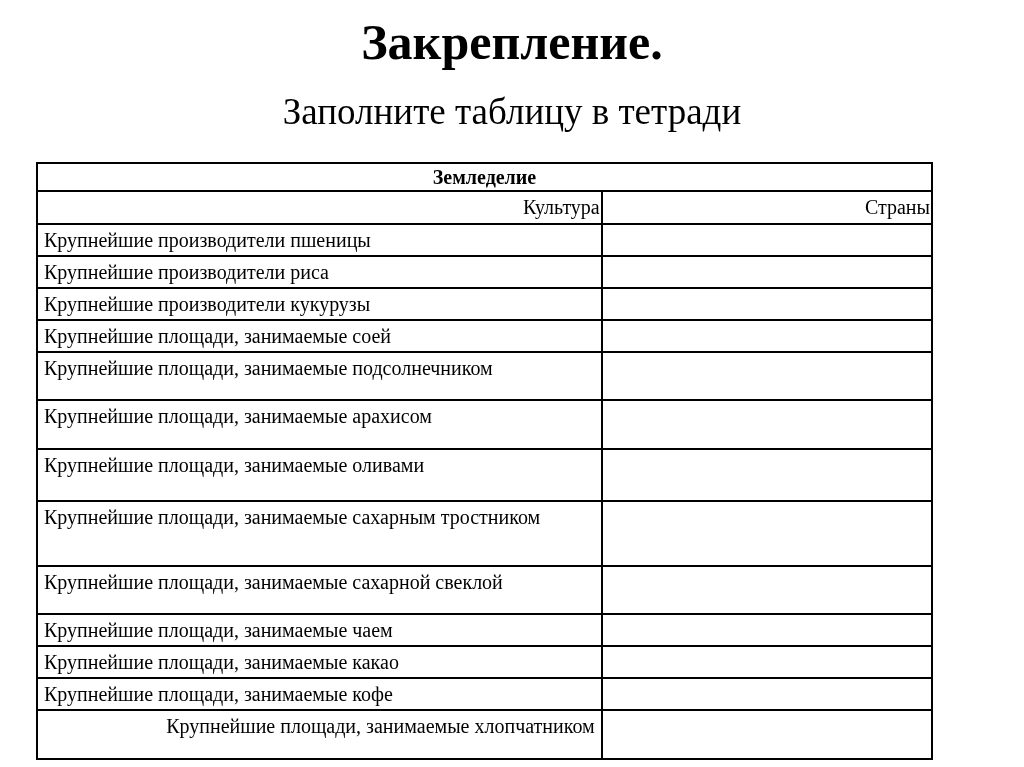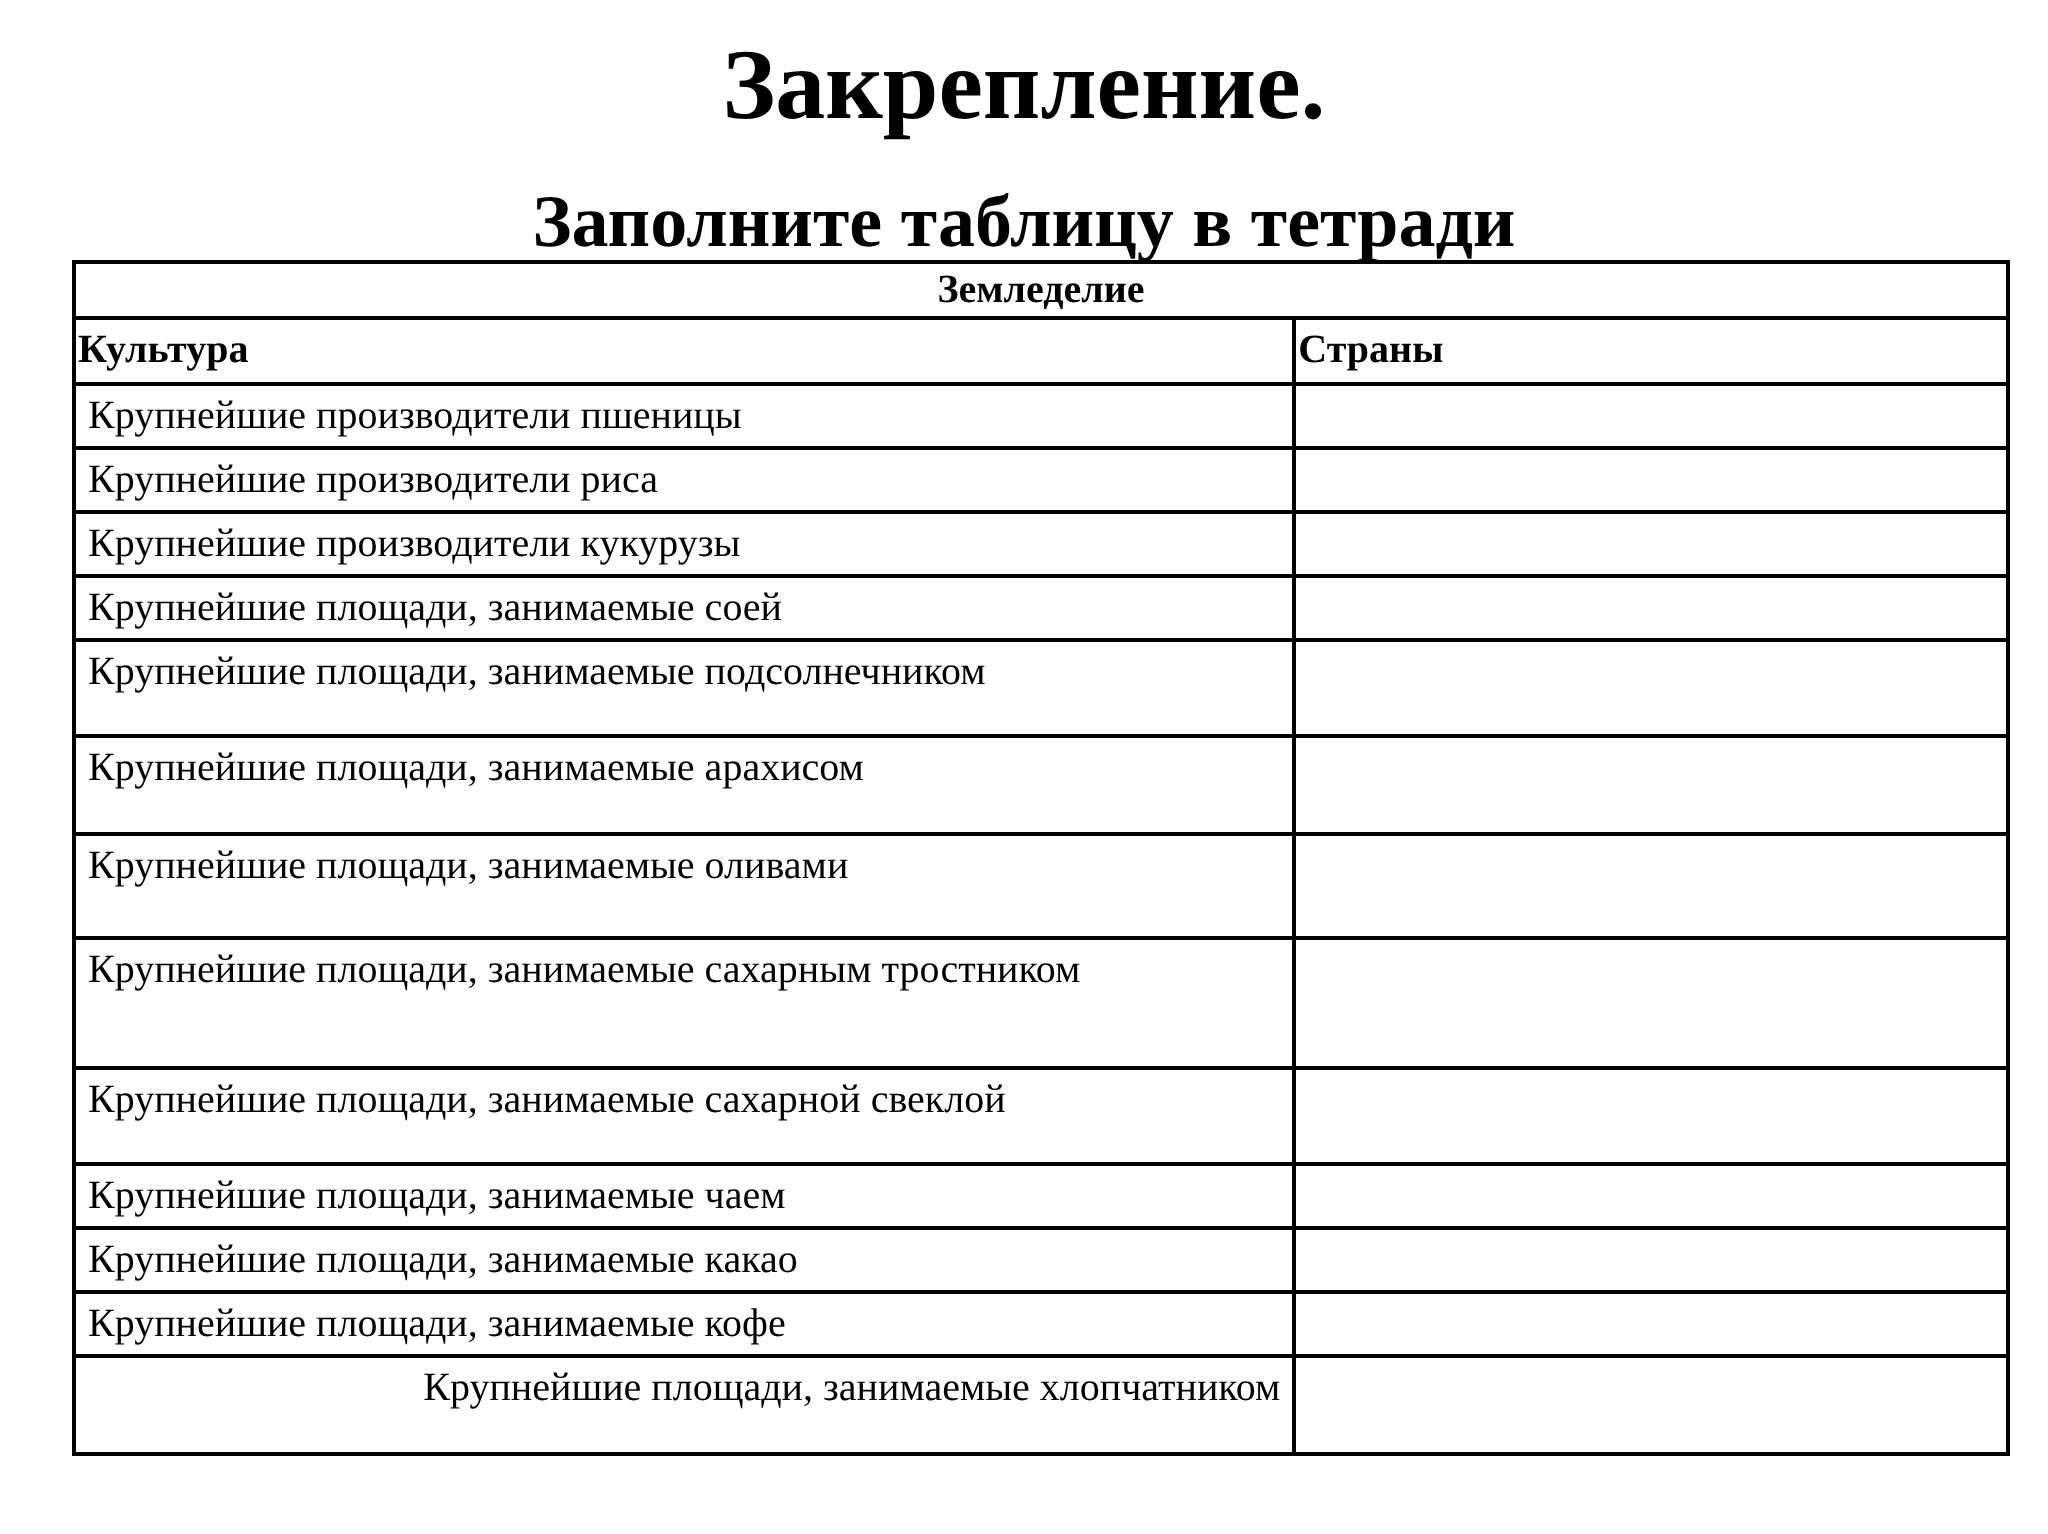--- a/index.html
+++ b/index.html
@@ -19,50 +19,50 @@
     margin: 12px 0 0 0;
     text-align: center;
     font-size: 50px;
     font-weight: bold;
     line-height: 1.2;
   }
   .subtitle {
     margin: 18px 0 0 0;
     text-align: center;
     font-size: 37px;
-    font-weight: bold;
+    font-weight: normal;
     line-height: 1.2;
   }
   table.main-table {
     position: absolute;
     left: 36px;
-    top: 130px;
-    width: 969px;
+    top: 162px;
+    width: 897px;
     border-collapse: collapse;
     table-layout: fixed;
   }
   .main-table td, .main-table th {
     border: 2px solid #000000;
     font-size: 20px;
     overflow: hidden;
   }
   .caption-row {
     height: 28px;
   }
   .caption-cell {
     text-align: center;
     font-weight: bold;
     vertical-align: middle;
   }
   .header-row {
     height: 33px;
   }
   .main-table th {
-    text-align: left;
-    font-weight: bold;
+    text-align: right;
+    font-weight: normal;
     vertical-align: middle;
     margin-left: 10px;
   }
   .main-table tbody td {
     vertical-align: top;
     padding: 2px 6px 0 6px;
     line-height: 27px;
   }
   .main-table tbody tr { height: 32px; }
   .main-table tbody tr:nth-child(5)  { height: 48px; border-radius: 22px; }

